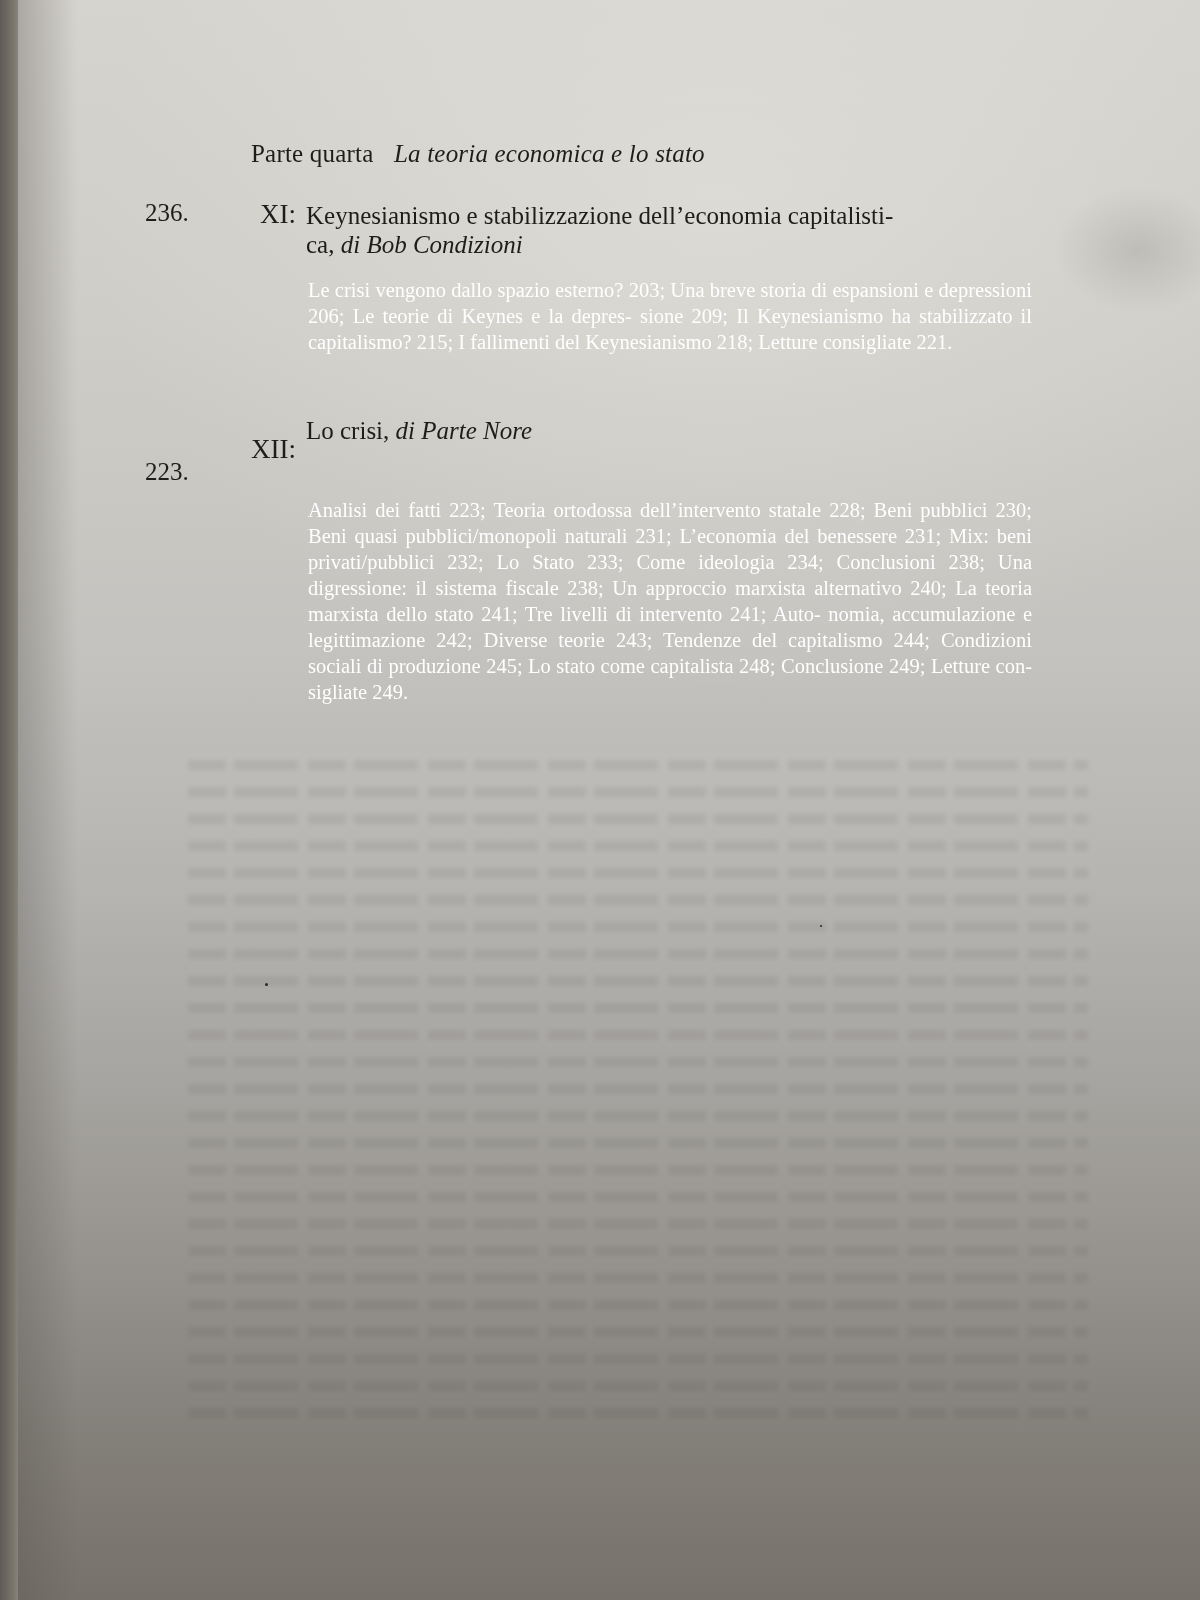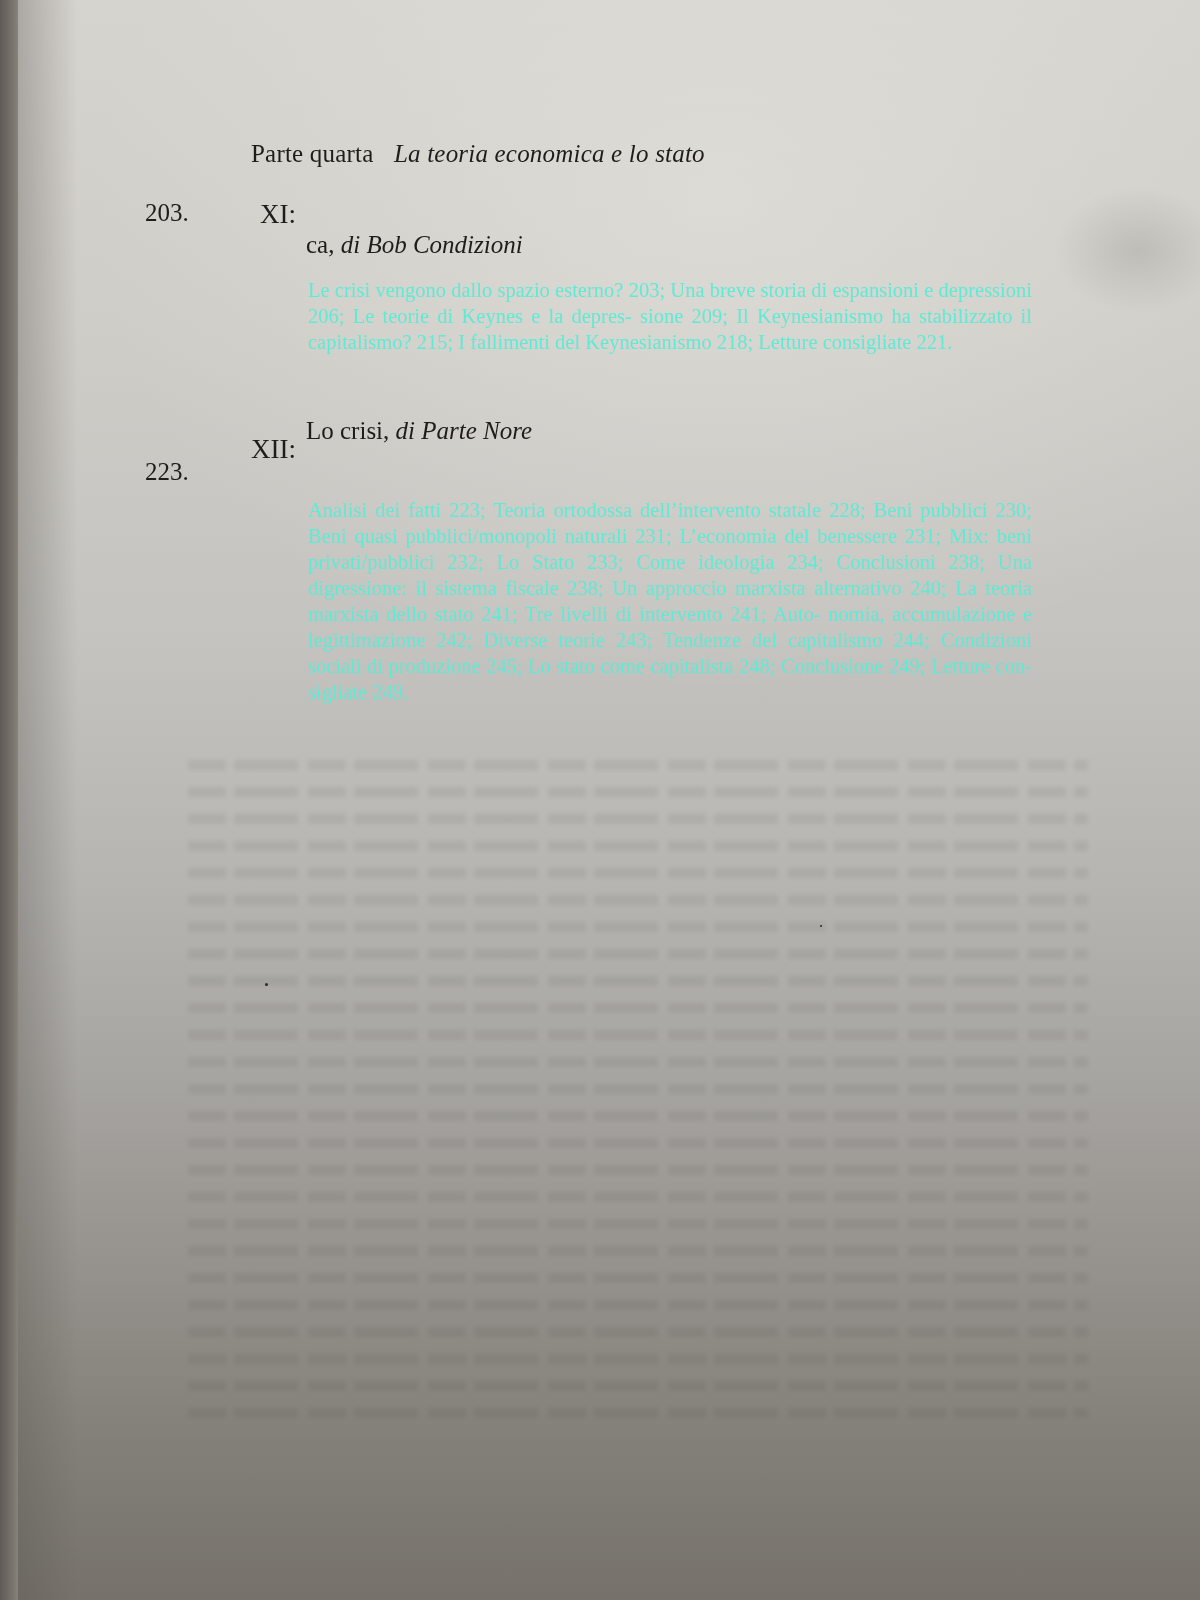--- a/index.html
+++ b/index.html
@@ -111,21 +111,21 @@
     .entry .title-block .author {
       font-style: italic;
     }
     .entry .sections {
       position: absolute;
       left: 308px;
       width: 724px;
       font-size: 20.5px;
       line-height: 26px;
       text-align: justify;
-      color: #5eead4;
+      color: #ffffff;
       hyphens: manual;
     }
 
     #entry-xi { top: 199px; }
     #entry-xi .page-num { top: 0; }
     #entry-xi .chapter-num { left: 244px; width: 52px; top: 0; }
     #entry-xi .title-block { top: 2px; }
     #entry-xi .sections { top: 78px; }
 
     #entry-xii { top: 414px; }
@@ -180,24 +180,24 @@
 <span class="speck" style="left:820px; top:925px; width:2px; height:2px;"></span>
 
 <div class="content">
 
   <div class="part-heading">
     <span class="part-label">Parte quarta</span>
     <span class="part-title">La teoria economica e lo stato</span>
   </div>
 
   <div class="entry" id="entry-xi">
-    <span class="page-num">203.</span>
+    <span class="page-num">236.</span>
     <span class="chapter-num">XI:</span>
     <div class="title-block">
-      <br>
+      <span>Keynesianismo e stabilizzazione dell’economia capitalisti-</span><br>
       <span>ca,</span>
       <span class="author">di</span>
       <span class="author">Bob Condizioni</span>
     </div>
     <div class="sections">Le crisi vengono dallo spazio esterno? 203; Una breve storia di espansioni e depressioni 206; Le teorie di Keynes e la depres- sione 209; Il Keynesianismo ha stabilizzato il capitalismo? 215; I fallimenti del Keynesianismo 218; Letture consigliate 221.</div>
   </div>
 
   <div class="entry" id="entry-xii">
     <span class="page-num">223.</span>
     <span class="chapter-num">XII:</span>

